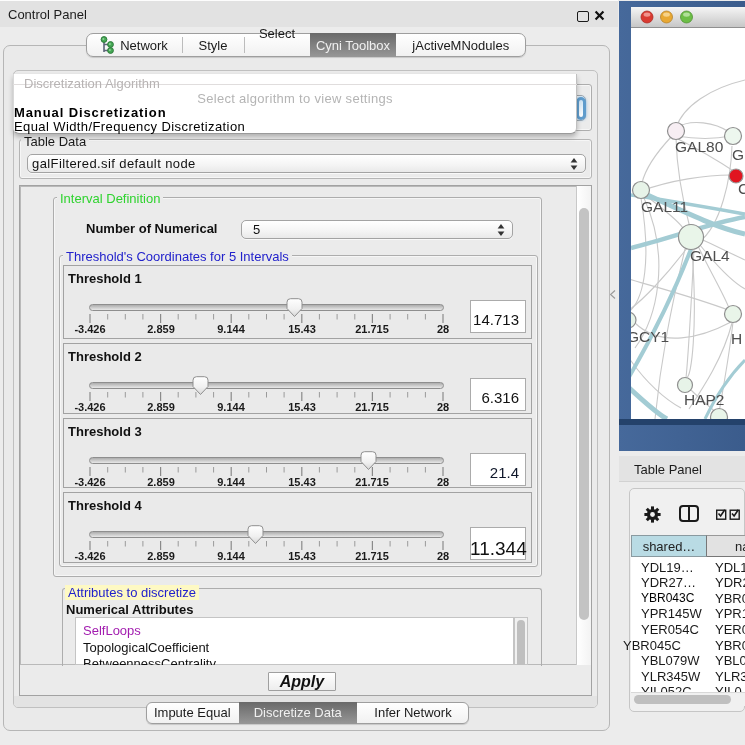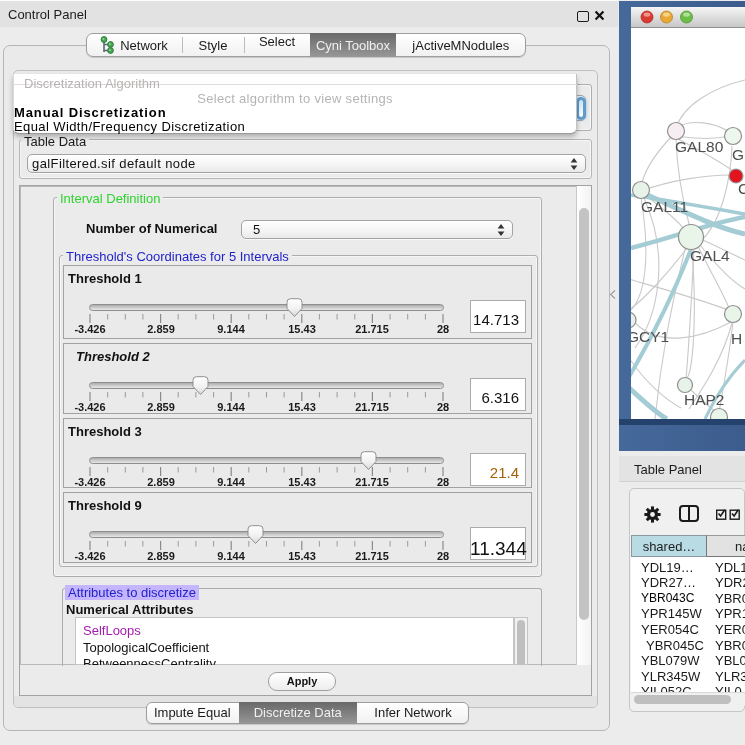--- a/index.html
+++ b/index.html
@@ -25,21 +25,21 @@
       <circle cx="9.9" cy="9.9" r="1" fill="#8fd49a"></circle>
       <circle cx="9.9" cy="15.9" r="1" fill="#8fd49a"></circle>
     </svg>
     <span>Network</span>
   </div>
 <div class="abs" style="left:182px;top:37px;width:1px;height:16px;background:#bcbcbc;"></div>
 <div class="abs" style="left:182px;top:33px;width:62px;height:24px;color:#1a1a1a;font-size:13px;display:flex;align-items:center;justify-content:center;">
     <span>Style</span>
   </div>
 <div class="abs" style="left:244px;top:37px;width:1px;height:16px;background:#bcbcbc;"></div>
-<div class="abs" style="left:244px;top:29px;width:66px;height:24px;color:#1a1a1a;font-size:13px;display:flex;align-items:center;justify-content:center;">
+<div class="abs" style="left:244px;top:21px;width:66px;height:24px;color:#1a1a1a;font-size:13px;display:flex;align-items:center;justify-content:center;">
     <span>Select</span>
   </div>
 <div class="abs" style="left:310px;top:33px;width:86px;height:24px;background:linear-gradient(#696969,#979797);box-sizing:border-box;"></div>
 <div class="abs" style="left:310px;top:33px;width:86px;height:24px;color:#f0f0f0;font-size:13px;display:flex;align-items:center;justify-content:center;">
     <span>Cyni Toolbox</span>
   </div>
 <div class="abs" style="left:396px;top:33px;width:129.5px;height:24px;color:#1a1a1a;font-size:13px;display:flex;align-items:center;justify-content:center;">
     <span>jActiveMNodules</span>
   </div>
 <div class="abs" style="left:19px;top:84px;width:573px;height:47px;border:1px solid #adadad;border-radius:3px;box-shadow:inset 0 0 0 1px rgba(255,255,255,0.55);box-sizing:border-box;"></div>
@@ -114,21 +114,21 @@
         <stop offset="0.6" stop-color="#f0f0f0"></stop>
         <stop offset="1" stop-color="#d6d6d6"></stop>
       </linearGradient>
     </defs>
 <path d="M4.5,0.7 h8 a3.5,3.5 0 0 1 3.5,3.5 v6.3 l-7.5,8 l-7.5,-8 v-6.3 a3.5,3.5 0 0 1 3.5,-3.5 z" fill="url(#thg1)" stroke="#8f8f8f" stroke-width="1"></path>
   </svg>
 <div style="position:absolute;left:470px;top:300px;width:56px;height:33px;background:#fff;border:1px solid #ababab;box-sizing:border-box;"></div>
 <div style="position:absolute;left:470px;top:311px;width:49px;text-align:right;font-size:15px;color:#111;">14.713</div>
 
 <div style="position:absolute;left:63px;top:343px;width:469px;height:71px;background:#eaeaea;border:1px solid #a2a2a2;box-sizing:border-box;"></div>
-<div style="position:absolute;left:76px;top:349px;font-size:13px;font-weight:bold;color:#111;font-style:italic;">Threshold 2</div>
+<div style="position:absolute;left:68px;top:349px;font-size:13px;font-weight:bold;color:#111;">Threshold 2</div>
 <div style="position:absolute;left:89px;top:382px;width:355px;height:7px;border-radius:4px;border:1px solid #8e8e8e;background:linear-gradient(#adadad,#e8e8e8);box-sizing:border-box;"></div>
 <svg style="position:absolute;left:0px;top:392px;" width="540" height="10" viewBox="0 0 540 10">
     <line x1="90.0" y1="0" x2="90.0" y2="9" stroke="#8a8a8a" stroke-width="1.2"></line>
     <line x1="107.7" y1="0" x2="107.7" y2="5.5" stroke="#9a9a9a" stroke-width="1"></line>
     <line x1="125.3" y1="0" x2="125.3" y2="5.5" stroke="#9a9a9a" stroke-width="1"></line>
     <line x1="142.9" y1="0" x2="142.9" y2="5.5" stroke="#9a9a9a" stroke-width="1"></line>
     <line x1="160.6" y1="0" x2="160.6" y2="9" stroke="#8a8a8a" stroke-width="1.2"></line>
     <line x1="178.2" y1="0" x2="178.2" y2="5.5" stroke="#9a9a9a" stroke-width="1"></line>
     <line x1="195.9" y1="0" x2="195.9" y2="5.5" stroke="#9a9a9a" stroke-width="1"></line>
     <line x1="213.6" y1="0" x2="213.6" y2="5.5" stroke="#9a9a9a" stroke-width="1"></line>
@@ -201,24 +201,24 @@
 <defs>
       <linearGradient id="thg3" x1="0" y1="0" x2="0" y2="1">
         <stop offset="0" stop-color="#ffffff"></stop>
         <stop offset="0.6" stop-color="#f0f0f0"></stop>
         <stop offset="1" stop-color="#d6d6d6"></stop>
       </linearGradient>
     </defs>
 <path d="M4.5,0.7 h8 a3.5,3.5 0 0 1 3.5,3.5 v6.3 l-7.5,8 l-7.5,-8 v-6.3 a3.5,3.5 0 0 1 3.5,-3.5 z" fill="url(#thg3)" stroke="#8f8f8f" stroke-width="1"></path>
   </svg>
 <div style="position:absolute;left:470px;top:453px;width:56px;height:33px;background:#fff;border:1px solid #ababab;box-sizing:border-box;"></div>
-<div style="position:absolute;left:470px;top:464px;width:49px;text-align:right;font-size:15px;color:#a16207;">21.4</div>
+<div style="position:absolute;left:470px;top:464px;width:49px;text-align:right;font-size:15px;color:#0f172a;">21.4</div>
 
 <div style="position:absolute;left:63px;top:492px;width:469px;height:71px;background:#eaeaea;border:1px solid #a2a2a2;box-sizing:border-box;"></div>
-<div style="position:absolute;left:68px;top:498px;font-size:13px;font-weight:bold;color:#111;">Threshold 9</div>
+<div style="position:absolute;left:68px;top:498px;font-size:13px;font-weight:bold;color:#111;">Threshold 4</div>
 <div style="position:absolute;left:89px;top:531px;width:355px;height:7px;border-radius:4px;border:1px solid #8e8e8e;background:linear-gradient(#adadad,#e8e8e8);box-sizing:border-box;"></div>
 <svg style="position:absolute;left:0px;top:541px;" width="540" height="10" viewBox="0 0 540 10">
     <line x1="90.0" y1="0" x2="90.0" y2="9" stroke="#8a8a8a" stroke-width="1.2"></line>
     <line x1="107.7" y1="0" x2="107.7" y2="5.5" stroke="#9a9a9a" stroke-width="1"></line>
     <line x1="125.3" y1="0" x2="125.3" y2="5.5" stroke="#9a9a9a" stroke-width="1"></line>
     <line x1="142.9" y1="0" x2="142.9" y2="5.5" stroke="#9a9a9a" stroke-width="1"></line>
     <line x1="160.6" y1="0" x2="160.6" y2="9" stroke="#8a8a8a" stroke-width="1.2"></line>
     <line x1="178.2" y1="0" x2="178.2" y2="5.5" stroke="#9a9a9a" stroke-width="1"></line>
     <line x1="195.9" y1="0" x2="195.9" y2="5.5" stroke="#9a9a9a" stroke-width="1"></line>
     <line x1="213.6" y1="0" x2="213.6" y2="5.5" stroke="#9a9a9a" stroke-width="1"></line>
@@ -249,32 +249,32 @@
         <stop offset="0.6" stop-color="#f0f0f0"></stop>
         <stop offset="1" stop-color="#d6d6d6"></stop>
       </linearGradient>
     </defs>
 <path d="M4.5,0.7 h8 a3.5,3.5 0 0 1 3.5,3.5 v6.3 l-7.5,8 l-7.5,-8 v-6.3 a3.5,3.5 0 0 1 3.5,-3.5 z" fill="url(#thg4)" stroke="#8f8f8f" stroke-width="1"></path>
   </svg>
 <div style="position:absolute;left:470px;top:527px;width:56px;height:33px;background:#fff;border:1px solid #ababab;box-sizing:border-box;"></div>
 <div style="position:absolute;left:470px;top:538px;width:49px;text-align:right;font-size:19px;color:#111;">11.344</div>
 
 <div class="abs" style="left:62px;top:588px;width:480px;height:78px;border:1px solid #adadad;border-top-left-radius:3px;border-top-right-radius:3px;border-bottom:none;box-sizing:border-box;"></div>
-<div class="abs" style="left:65px;top:585px;background:#c4b5fd;padding:0 3px;font-size:13px;color:#2222cc;">Attributes to discretize</div>
+<div class="abs" style="left:65px;top:585px;background:#fef9c3;padding:0 3px;font-size:13px;color:#2222cc;">Attributes to discretize</div>
 <div class="abs" style="left:66px;top:602px;font-size:13px;font-weight:bold;color:#111;">Numerical Attributes</div>
 <div class="abs" style="left:75px;top:617px;width:439px;height:48px;background:#ffffff;border:1px solid #c4c4c4;box-sizing:border-box;"></div>
 <div class="abs" style="left:83px;top:623px;font-size:13px;color:#a21caf;">SelfLoops</div>
 <div class="abs" style="left:83px;top:640px;font-size:13px;color:#111;">TopologicalCoefficient</div>
 <div class="abs" style="left:83px;top:656px;width:200px;height:9px;overflow:hidden;font-size:13px;color:#111;">BetweennessCentrality</div>
 <div class="abs" style="left:514px;top:617px;width:14px;height:48px;background:#f1f1f1;border:1px solid #c4c4c4;box-sizing:border-box;"></div>
 <div class="abs" style="left:517px;top:620px;width:8px;height:45px;background:#bfbfbf;border-radius:4px 4px 0 0;"></div>
 
 <div class="abs" style="left:20px;top:666px;width:571px;height:29px;background:#ebebeb;"></div>
 <div class="abs" style="left:14px;top:696px;width:583px;height:11px;background:#e3e3e3;border-radius:0 0 4px 4px;"></div>
-<div class="abs" style="left:268px;top:672px;width:68px;height:19px;border:1px solid #9f9f9f;border-radius:9px;background:linear-gradient(#ffffff,#ededed);box-sizing:border-box;text-align:center;font-size:11px;font-weight:bold;color:#111;line-height:17px;">Apply</div>
+<div class="abs" style="left:268px;top:672px;width:68px;height:19px;border:1px solid #9f9f9f;border-radius:1px;background:linear-gradient(#ffffff,#ededed);box-sizing:border-box;text-align:center;font-size:16px;font-weight:bold;color:#111;line-height:17px;font-style:italic;">Apply</div>
 <div class="abs" style="left:146px;top:702px;width:323.0px;height:21.5px;border:1px solid #9e9e9e;border-radius:6px;background:linear-gradient(#ffffff,#f1f1f1);box-sizing:border-box;box-shadow:0 1px 1px rgba(0,0,0,0.15);"></div>
 <div class="abs" style="left:146px;top:702px;width:92.5px;height:21.5px;color:#1a1a1a;font-size:13px;display:flex;align-items:center;justify-content:center;">
     <span>Impute Equal</span>
   </div>
 <div class="abs" style="left:238.5px;top:702px;width:118.5px;height:21.5px;background:linear-gradient(#696969,#979797);box-sizing:border-box;"></div>
 <div class="abs" style="left:238.5px;top:702px;width:118.5px;height:21.5px;color:#f0f0f0;font-size:13px;display:flex;align-items:center;justify-content:center;">
     <span>Discretize Data</span>
   </div>
 <div class="abs" style="left:357.0px;top:702px;width:112px;height:21.5px;color:#1a1a1a;font-size:13px;display:flex;align-items:center;justify-content:center;">
     <span>Infer Network</span>
@@ -399,21 +399,21 @@
 <div class="abs" style="left:641px;top:560px;font-size:13px;color:#1a1a1a;">YDL19…</div>
 <div class="abs" style="left:715px;top:560px;font-size:13px;color:#1a1a1a;width:30px;overflow:hidden;">YDL1</div>
 <div class="abs" style="left:641px;top:575px;font-size:13px;color:#1a1a1a;">YDR27…</div>
 <div class="abs" style="left:715px;top:575px;font-size:13px;color:#1a1a1a;width:30px;overflow:hidden;">YDR2</div>
 <div class="abs" style="left:641px;top:591px;font-size:12px;color:#000000;">YBR043C</div>
 <div class="abs" style="left:715px;top:591px;font-size:13px;color:#1a1a1a;width:30px;overflow:hidden;">YBR0</div>
 <div class="abs" style="left:641px;top:606px;font-size:13px;color:#1a1a1a;">YPR145W</div>
 <div class="abs" style="left:715px;top:606px;font-size:13px;color:#1a1a1a;width:30px;overflow:hidden;">YPR1</div>
 <div class="abs" style="left:641px;top:622px;font-size:13px;color:#1a1a1a;">YER054C</div>
 <div class="abs" style="left:715px;top:622px;font-size:13px;color:#1a1a1a;width:30px;overflow:hidden;">YER0</div>
-<div class="abs" style="left:646px;top:638px;font-size:13px;color:#1a1a1a;">YBR045C</div>
+<div class="abs" style="left:623px;top:638px;font-size:13px;color:#1a1a1a;">YBR045C</div>
 <div class="abs" style="left:715px;top:638px;font-size:13px;color:#1a1a1a;width:30px;overflow:hidden;">YBR0</div>
 <div class="abs" style="left:641px;top:653px;font-size:13px;color:#1a1a1a;">YBL079W</div>
 <div class="abs" style="left:715px;top:653px;font-size:13px;color:#1a1a1a;width:30px;overflow:hidden;">YBL0</div>
 <div class="abs" style="left:641px;top:669px;font-size:13px;color:#1a1a1a;">YLR345W</div>
 <div class="abs" style="left:715px;top:669px;font-size:13px;color:#1a1a1a;width:30px;overflow:hidden;">YLR3</div>
 <div class="abs" style="left:641px;top:684px;font-size:13px;color:#1a1a1a;height:9px;overflow:hidden;">YIL052C</div>
 <div class="abs" style="left:715px;top:684px;font-size:13px;color:#1a1a1a;width:30px;height:9px;overflow:hidden;overflow:hidden;">YIL0</div>
 <div class="abs" style="left:631px;top:692px;width:114px;height:14px;background:#f0f0f0;border-top:1px solid #d8d8d8;box-sizing:border-box;"></div>
 <div class="abs" style="left:634px;top:695px;width:97px;height:9px;background:#bfbfbf;border-radius:5px;"></div>
 

